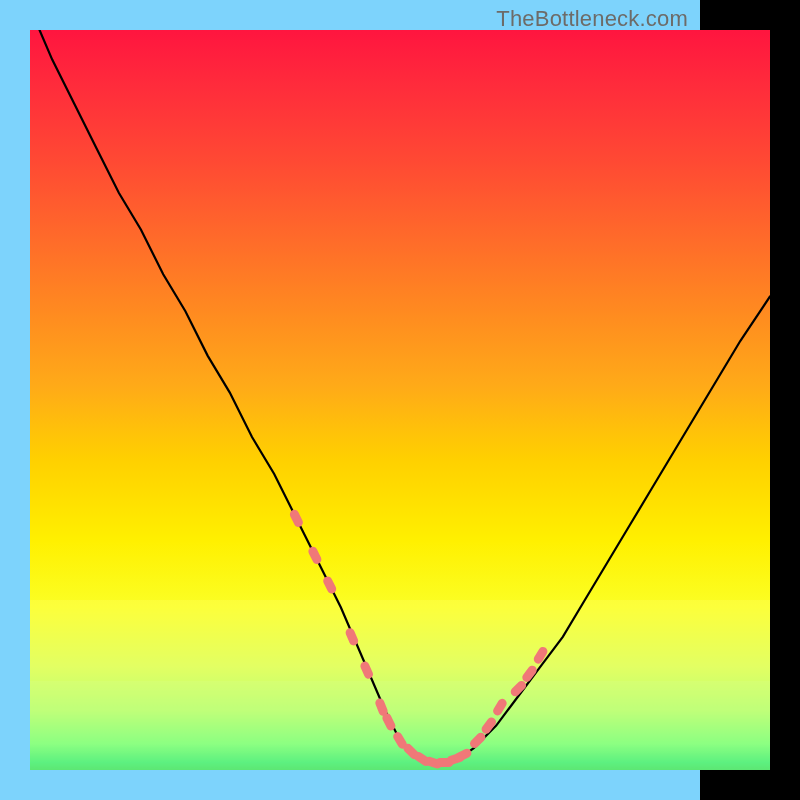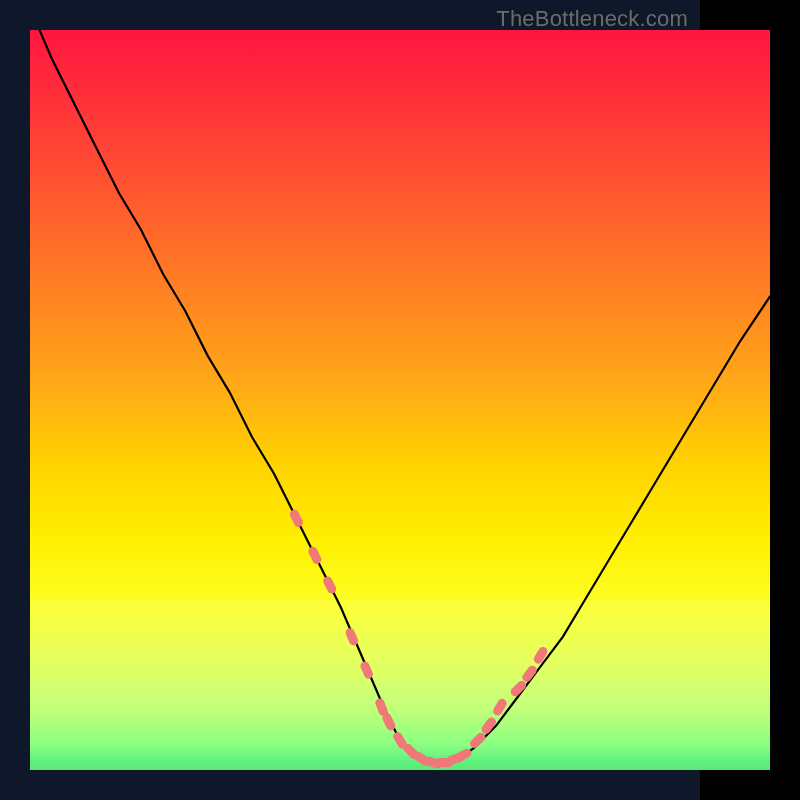--- a/index.html
+++ b/index.html
@@ -10,21 +10,21 @@
     background: #000;
     overflow: hidden;
     font-family: Arial, Helvetica, sans-serif;
   }
   .frame {
     position: absolute;
     left: 0;
     top: 0;
     width: 700px;
     height: 800px;
-    background: #0f172a;
+    background: #7dd3fc;
   }
   .plot-area {
     position: absolute;
     left: 30px;
     top: 30px;
     width: 740px;
     height: 740px;
     overflow: hidden;
   }
   .gradient {

